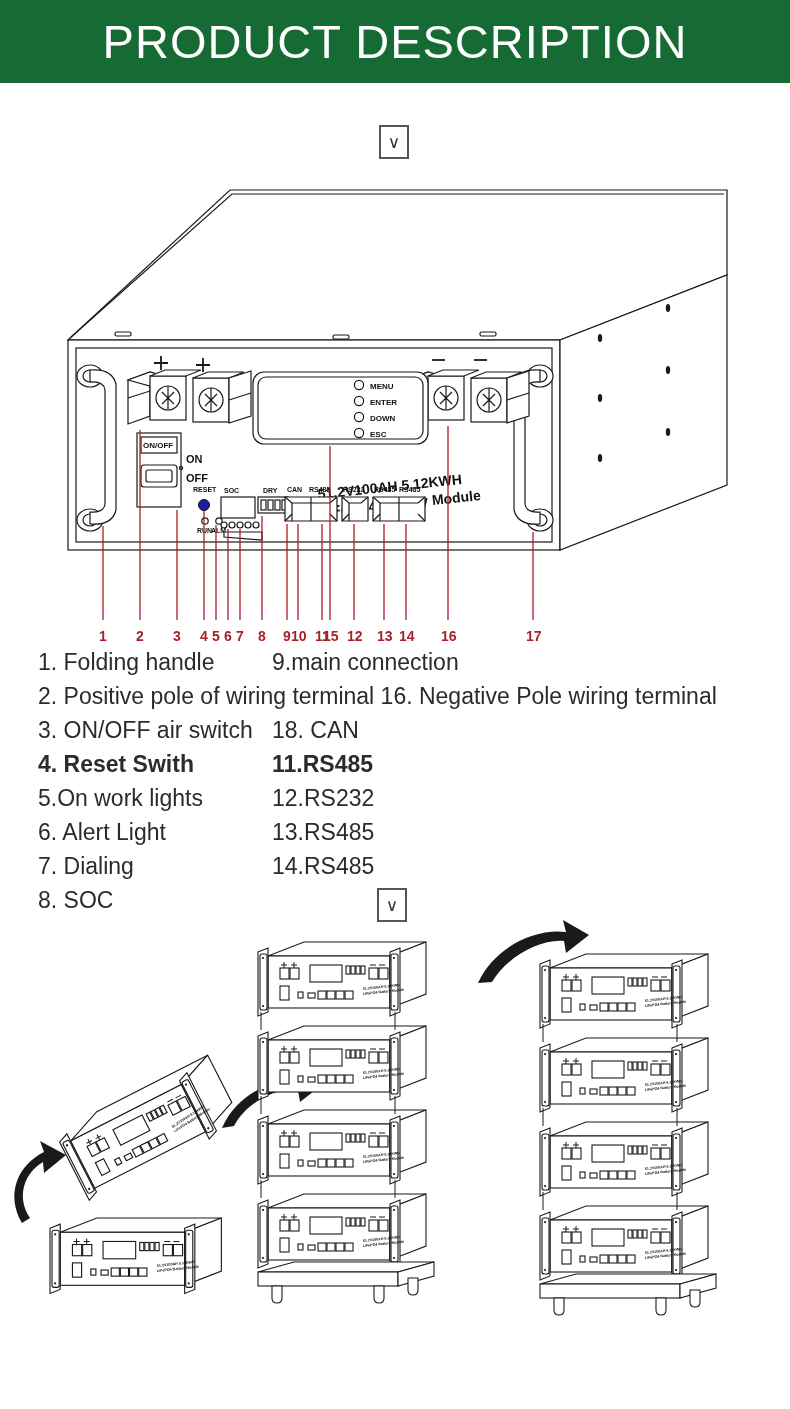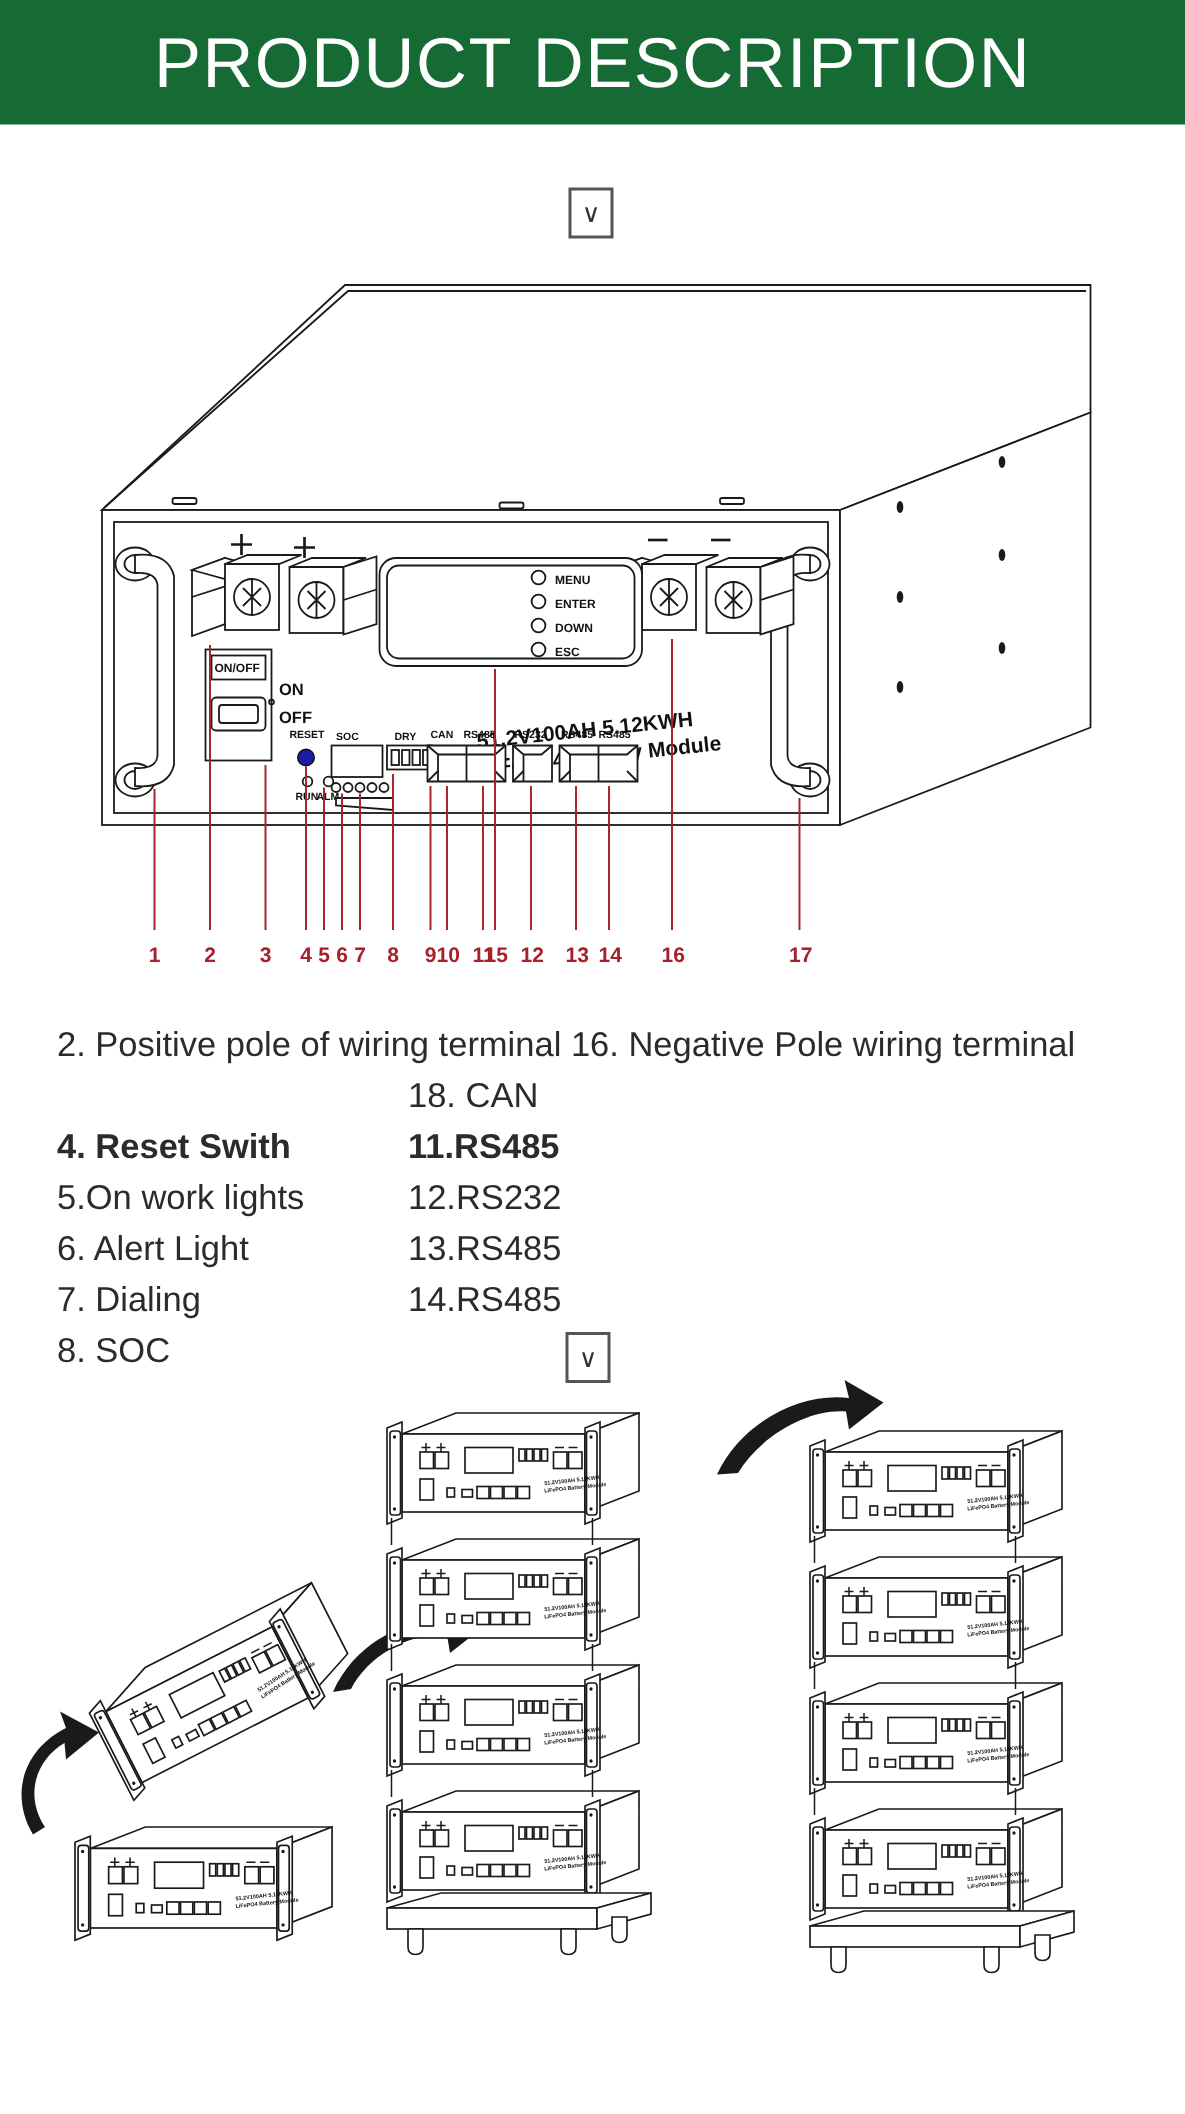--- a/index.html
+++ b/index.html
@@ -296,23 +296,26 @@
       <div style="position: absolute; left: 347px; top: 0px; width: 14px; text-align: center; font-size: 14px; font-weight: bold; color: rgb(168, 32, 42); font-family: &quot;Liberation Sans&quot;, sans-serif;">12</div>
       <div style="position: absolute; left: 377px; top: 0px; width: 14px; text-align: center; font-size: 14px; font-weight: bold; color: rgb(168, 32, 42); font-family: &quot;Liberation Sans&quot;, sans-serif;">13</div>
       <div style="position: absolute; left: 399px; top: 0px; width: 14px; text-align: center; font-size: 14px; font-weight: bold; color: rgb(168, 32, 42); font-family: &quot;Liberation Sans&quot;, sans-serif;">14</div>
       <div style="position: absolute; left: 323px; top: 0px; width: 14px; text-align: center; font-size: 14px; font-weight: bold; color: rgb(168, 32, 42); font-family: &quot;Liberation Sans&quot;, sans-serif;">15</div>
       <div style="position: absolute; left: 441px; top: 0px; width: 14px; text-align: center; font-size: 14px; font-weight: bold; color: rgb(168, 32, 42); font-family: &quot;Liberation Sans&quot;, sans-serif;">16</div>
       <div style="position: absolute; left: 526px; top: 0px; width: 14px; text-align: center; font-size: 14px; font-weight: bold; color: rgb(168, 32, 42); font-family: &quot;Liberation Sans&quot;, sans-serif;">17</div>
     </div>
 </div>
 
 <div class="legend">
+  <div class="row col1 r1">1. Folding handle</div>
+  <div class="row col2 r1">9.main connection</div>
 
   <div class="row wide r2">2. Positive pole of wiring terminal 16. Negative Pole wiring terminal</div>
 
+  <div class="row col1 r3">3. ON/OFF air switch</div>
   <div class="row col2 r3">18. CAN</div>
 
   <div class="row col1 r4">4. Reset Swith</div>
   <div class="row col2 r4">11.RS485</div>
 
   <div class="row col1 r5">5.On work lights</div>
   <div class="row col2 r5">12.RS232</div>
 
   <div class="row col1 r6">6. Alert Light</div>
   <div class="row col2 r6">13.RS485</div>

